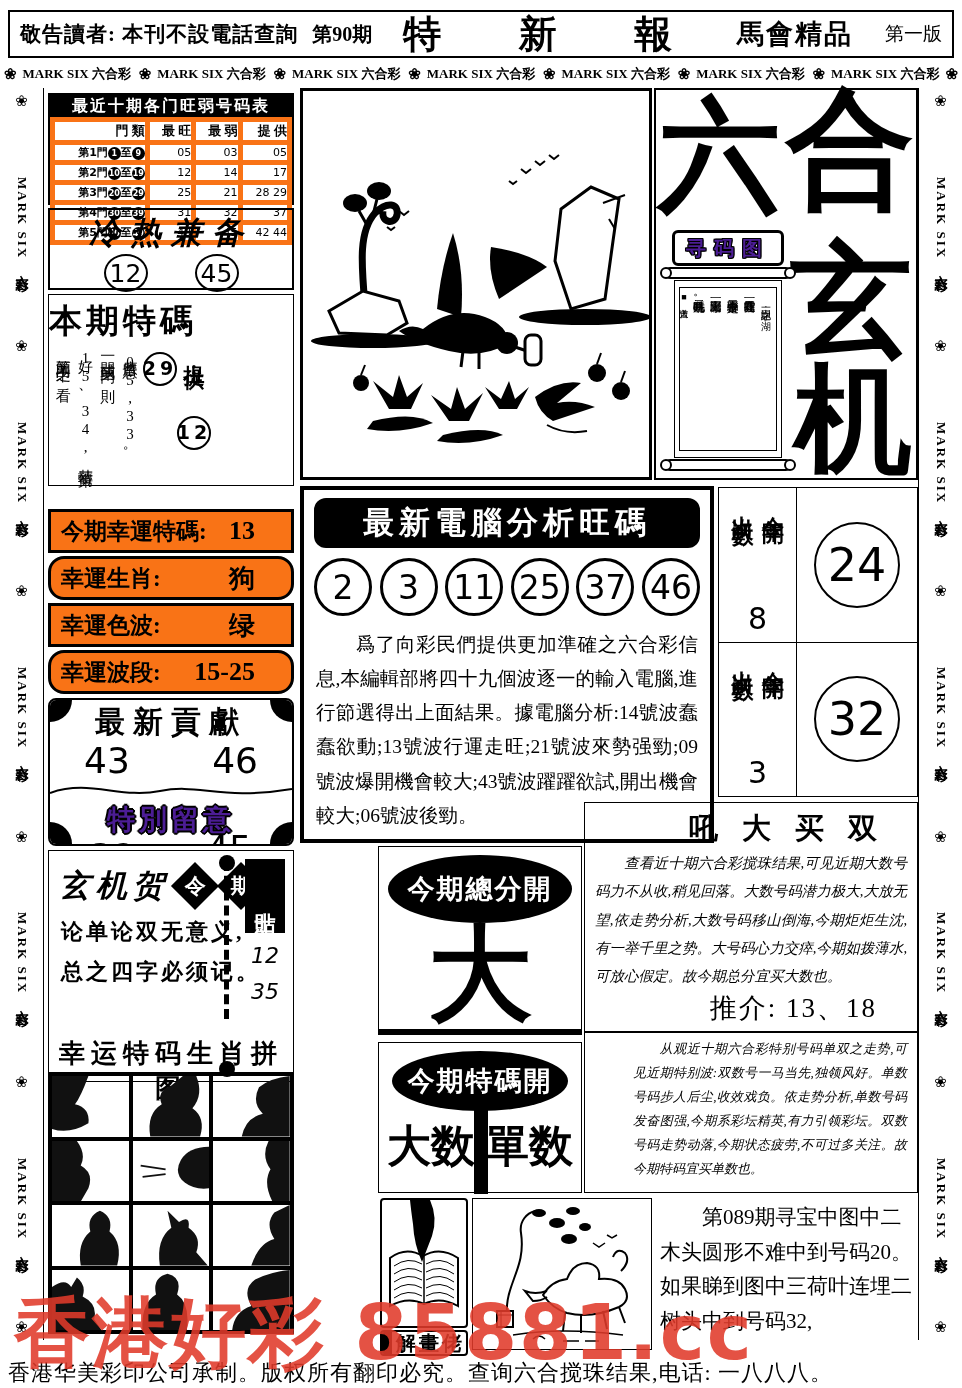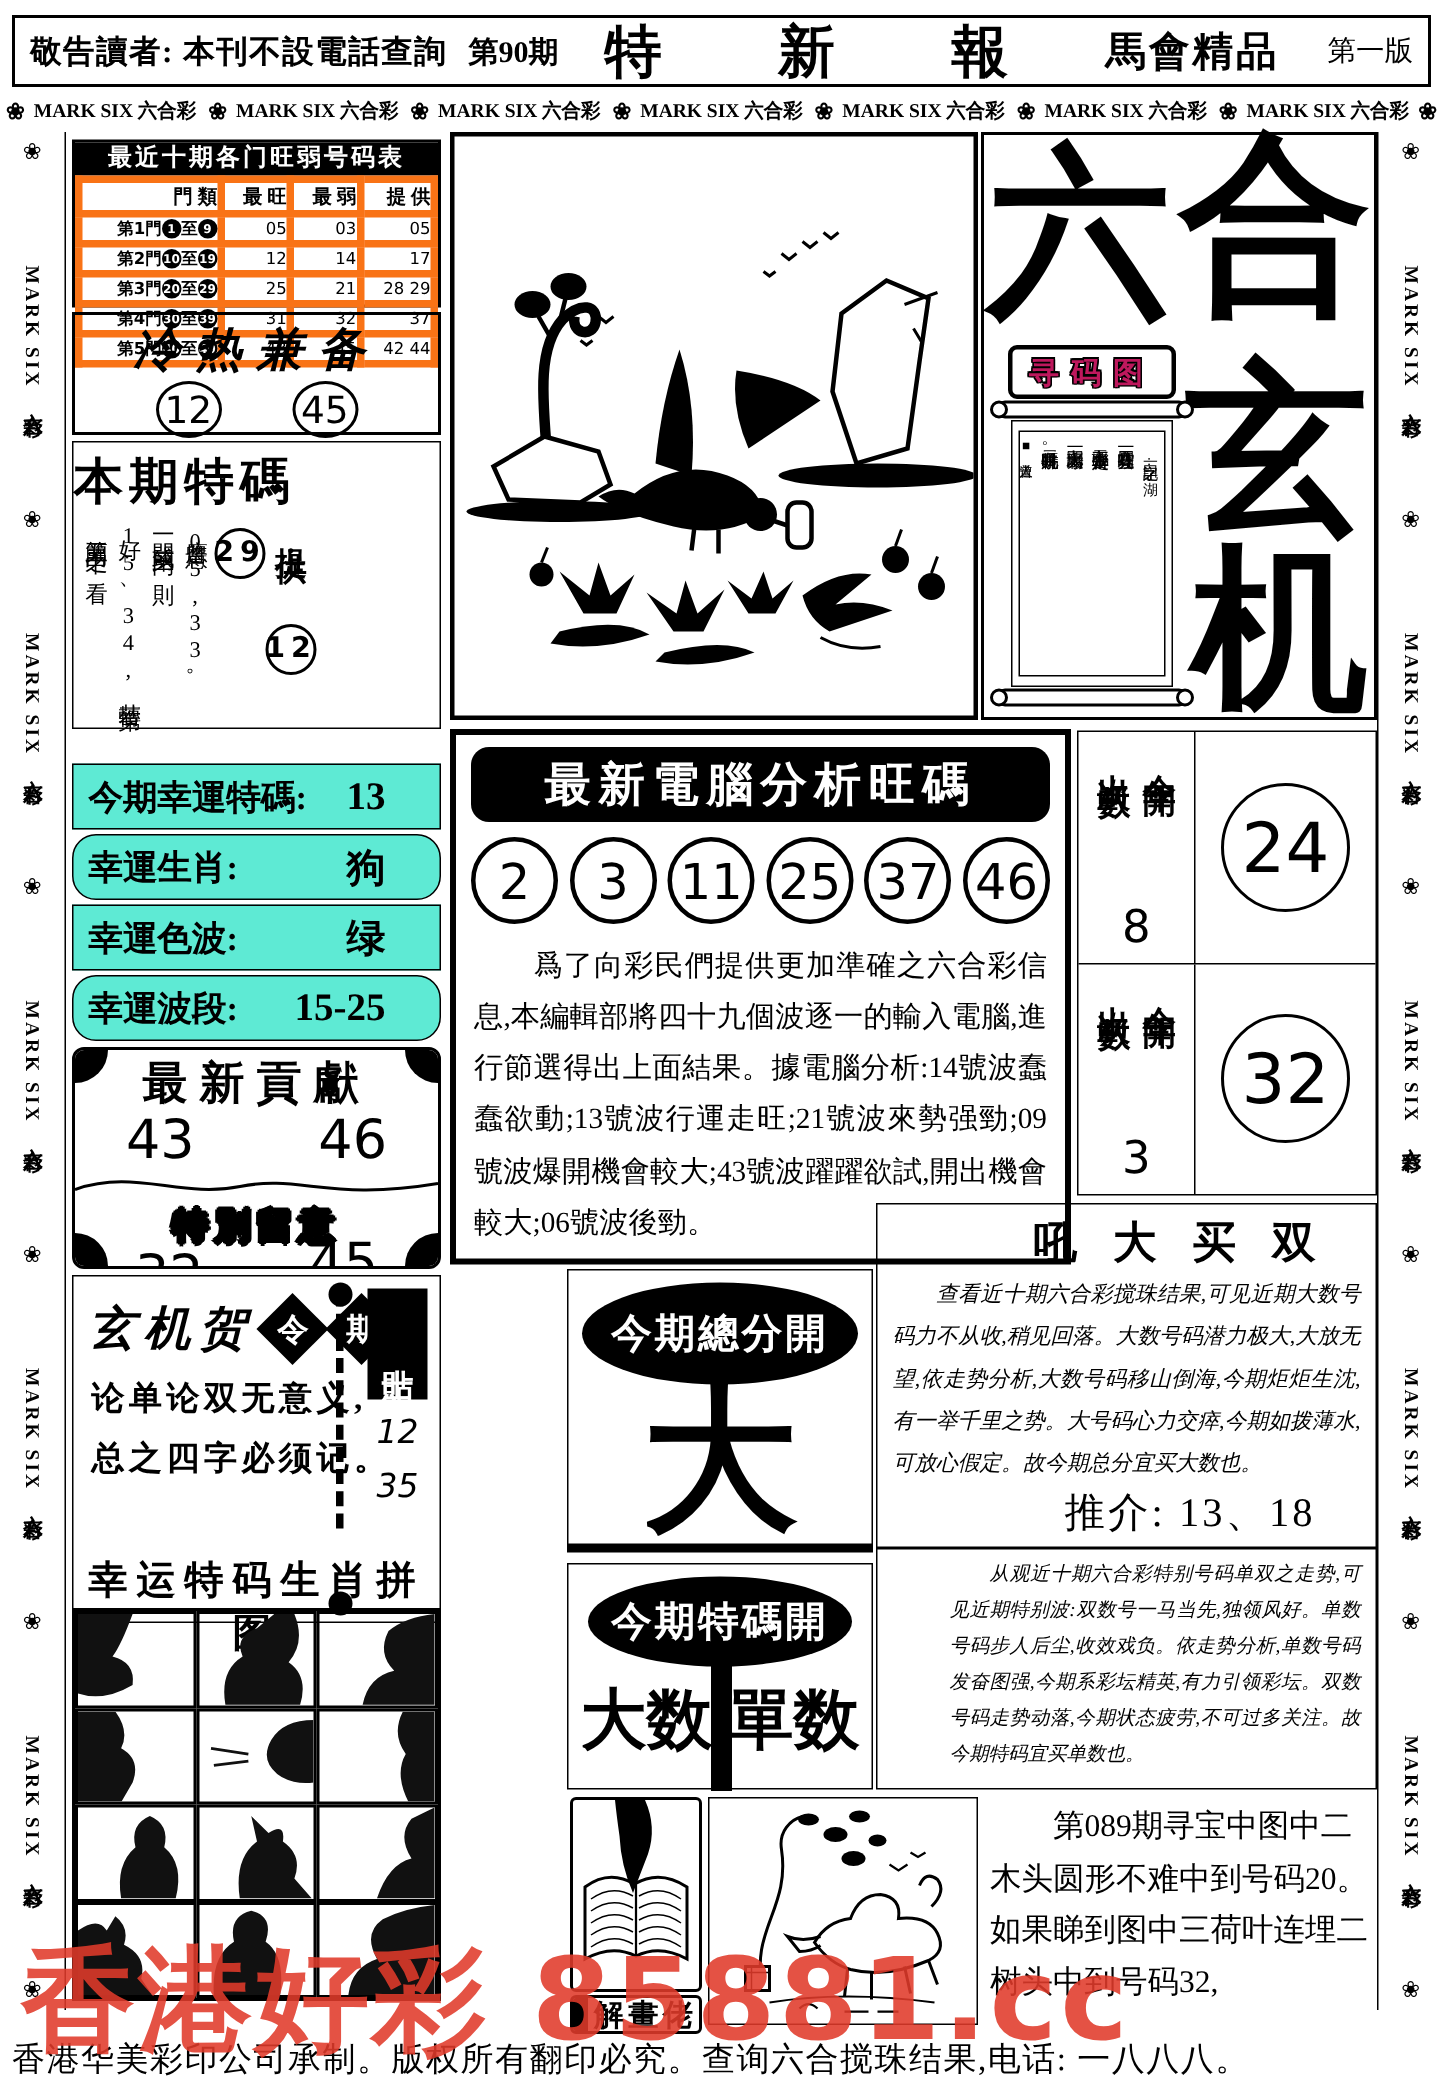--- a/index.html
+++ b/index.html
@@ -48,32 +48,32 @@
   #special { left:48px; top:294px; width:246px; height:192px; border:1px solid #000; }
   #special .t { font-size:33px; font-weight:bold; letter-spacing:4px; margin-top:4px; }
   #special .vt { writing-mode:vertical-rl; text-orientation:upright; height:138px; margin:4px 10px 0 0;
     font-size:15px; line-height:1.15; display:block; }
   #special .vt .col { margin:0 5px; letter-spacing:2px; }
   #special .vt .col.first { font-size:21px; font-weight:bold; letter-spacing:4px; }
   #special .circ-s { writing-mode:horizontal-tb; display:inline-flex; align-items:center; justify-content:center;
     width:34px; height:34px; border:2px solid #000; border-radius:50%; font-size:19px;
     font-family:"DejaVu Sans",sans-serif; margin:4px 0; }
 
-  .lucky-row { left:48px; width:246px; height:44px; border:1px solid #000000; display:flex;
-    align-items:center; padding:0 10px; justify-content:space-between; background:#5eead4; }
+  .lucky-row { left:48px; width:246px; height:44px; border:3px solid #000000; display:flex;
+    align-items:center; padding:0 10px; justify-content:space-between; background:#f97316; }
   .lucky-row .lab { font-size:23px; font-weight:bold; }
   .lucky-row .val { font-size:26px; font-weight:bold; padding-right:26px; }
   .rounded { border-radius:16px; }
 
   #contrib { left:48px; top:698px; width:246px; height:148px; border:2px solid #000; border-radius:8px;
     text-align:center; overflow:hidden; position:absolute; }
   #contrib .t { font-size:30px; font-weight:bold; letter-spacing:8px; margin-top:2px; }
   #contrib .row { display:flex; justify-content:space-between; padding:0 34px;
     font-size:36px; font-family:"DejaVu Sans",sans-serif; line-height:1.0; }
-  #contrib .note { font-size:24px; font-weight:bold; color:#000000; letter-spacing:4px;
+  #contrib .note { font-size:28px; font-weight:bold; color:#4c1d95; letter-spacing:4px;
     text-shadow:-2px 0 #000,2px 0 #000,0 -2px #000,0 2px #000,-1px -1px #000,1px 1px #000,1px -1px #000,-1px 1px #000; }
   #contrib .corner { position:absolute; width:22px; height:22px; background:#000; }
   #contrib .c1 { left:0; top:0; border-bottom-right-radius:100%; }
   #contrib .c2 { right:0; top:0; border-bottom-left-radius:100%; }
   #contrib .c3 { left:0; bottom:0; border-top-right-radius:100%; }
   #contrib .c4 { right:0; bottom:0; border-top-left-radius:100%; }
 
   #mystery { left:48px; top:850px; width:246px; height:232px; border:1px solid #000; }
   #mystery .trow { display:flex; align-items:center; gap:4px; padding:14px 0 0 10px; }
   #mystery .script { font-size:31px; font-weight:bold; font-style:italic; letter-spacing:6px; }
@@ -100,21 +100,21 @@
   #illus { left:300px; top:88px; width:352px; height:392px; border:3px solid #000; background:#fff; }
   #masthead { left:654px; top:88px; width:264px; height:392px; border:2px solid #000; }
   #masthead .big { position:absolute; font-weight:bold; line-height:1; }
   #masthead .c0 { left:2px;  top:6px;   font-size:122px; }
   #masthead .c1 { right:2px; top:-4px;  font-size:128px; }
   #masthead .c2 { right:4px; top:150px; font-size:122px; }
   #masthead .c3 { right:4px; top:272px; font-size:118px; }
   #scroll { position:absolute; left:8px; top:140px; width:128px; height:246px; }
   #scroll .cap { border:3px solid #000; border-radius:6px; height:36px; margin:0 8px;
     display:flex; align-items:center; justify-content:center; font-size:20px; font-weight:bold;
-    letter-spacing:8px; color:#be185d;
+    letter-spacing:8px; color:#4c1d95;
     text-shadow:-1px 0 #000,1px 0 #000,0 -1px #000,0 1px #000,-1px -1px #000,1px 1px #000,1px -1px #000,-1px 1px #000; }
   .roller { height:12px; border:2px solid #000; border-radius:6px; margin:1px 0; position:relative; }
   .roller i { position:absolute; top:-2px; width:12px; height:12px; border:2px solid #000; border-radius:50%; background:#fff; }
   .roller i.l { left:-6px; } .roller i.r { right:-6px; }
   #scroll .body { border:1px solid #000; margin:0 10px; height:178px; padding:6px 4px; }
   #scroll .poem { writing-mode:vertical-rl; text-orientation:upright; height:100%; width:100%;
     font-size:11.5px; line-height:1.25; border:1px solid #000; padding:4px 2px; }
   #scroll .poem div { margin:0 2.5px; }
   #scroll .poem .intro { font-size:10px; padding-top:10px; }
   #scroll .poem .seal { font-size:9px; }

